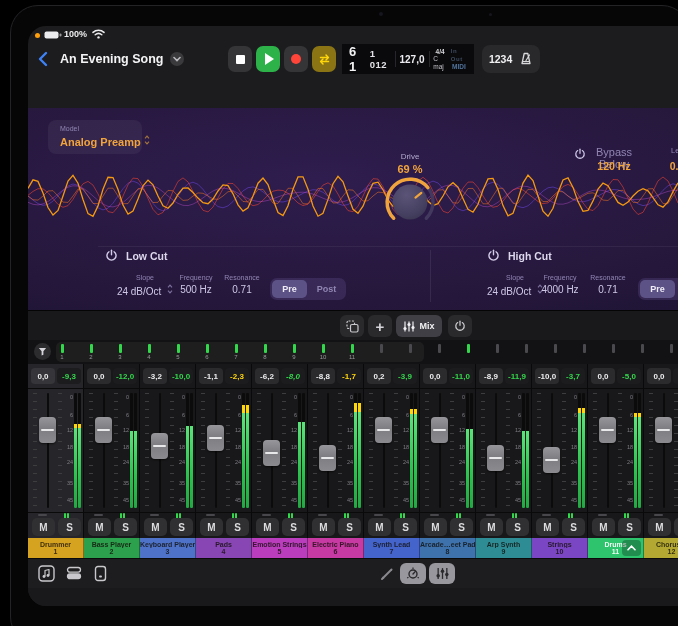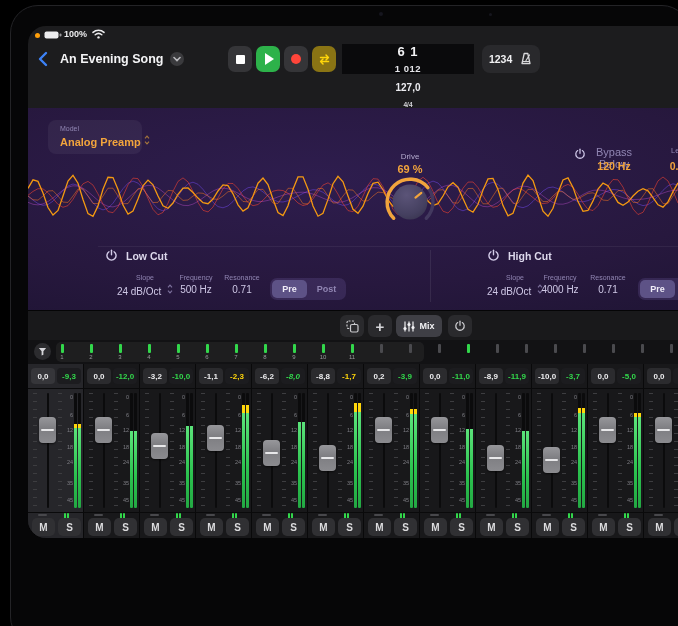--- a/index.html
+++ b/index.html
@@ -6,21 +6,21 @@
   html,body { width:678px; height:626px; background:#000; overflow:hidden;
     font-family:"Liberation Sans", sans-serif; }
   .canvas { position:relative; width:678px; height:626px; background:#000; overflow:hidden; }
 
   
   .device { position:absolute; left:10px; top:5px; width:680px; height:640px;
     border-radius:28px; background:#060607; border:1px solid #232326; }
   .cam-dot { position:absolute; border-radius:50%; background:#16161e; }
 
   
-  .screen { position:absolute; left:28px; top:26px; width:650px; height:512px;
+  .screen { position:absolute; left:28px; top:26px; width:650px; height:580px;
     border-radius:18px 0 0 18px; background:#1c1c1e; overflow:hidden; }
 
   
   .statusbar { position:absolute; left:0; top:0; width:650px; height:16px; }
   .rec-dot { position:absolute; left:7px; top:7px; width:5px; height:5px; border-radius:50%; background:#ff9f0a; }
   .batt { position:absolute; left:16px; top:5px; }
   .batt-pct { position:absolute; left:36px; top:3px; font-size:9px; font-weight:bold; color:#ececee; }
   .wifi { position:absolute; left:64px; top:3px; }
 
   
@@ -29,21 +29,21 @@
   .title-dd { position:absolute; left:142px; top:10px; width:14px; height:14px; border-radius:50%; background:#3a3a3d;
     display:flex; align-items:center; justify-content:center; }
   .tbtn { position:absolute; top:4px; width:24px; height:26px; border:none; border-radius:7px;
     display:flex; align-items:center; justify-content:center; cursor:pointer; background:#353538; }
   .tbtn.play { background:#2db24a; }
   .tbtn.cycle { background:#8a7414; }
   .sq { width:9px; height:9px; background:#fff; border-radius:1px; }
   .tri { width:0; height:0; border-left:9px solid #fff; border-top:6px solid transparent; border-bottom:6px solid transparent; margin-left:2px;}
   .rdot { width:10px; height:10px; border-radius:50%; background:#ff453a; }
   .lcd { position:absolute; left:314px; top:2px; width:132px; height:30px; background:#0a0a0c; border-radius:0;
-    display:flex; align-items:center; padding:0 7px; gap:4px;flex-direction:column; }
+    display:flex; align-items:center; padding:0 7px; gap:4px; }
   .pos-a { font-size:13px; font-weight:bold; color:#f2f2f4; letter-spacing:1px; }
   .pos-b { font-size:9.5px; font-weight:bold; color:#e4e4e8; letter-spacing:.5px; }
   .lcd-sep { width:1px; height:16px; background:#26262b; }
   .tempo { font-size:10px; font-weight:bold; color:#ececf0; }
   .sigcol { display:flex; flex-direction:column; align-items:center; line-height:7.5px; }
   .sig { font-size:6.5px; font-weight:bold; color:#d6d6da; }
   .keysig { font-size:6.5px; color:#c2c2c8; }
   .iocol { display:flex; flex-direction:column; align-items:center; line-height:8px; }
   .io1 { font-size:6px; color:#3c4a5e; font-weight:bold; letter-spacing:.5px;}
   .io2 { font-size:6.5px; color:#51749e; font-weight:bold; }

